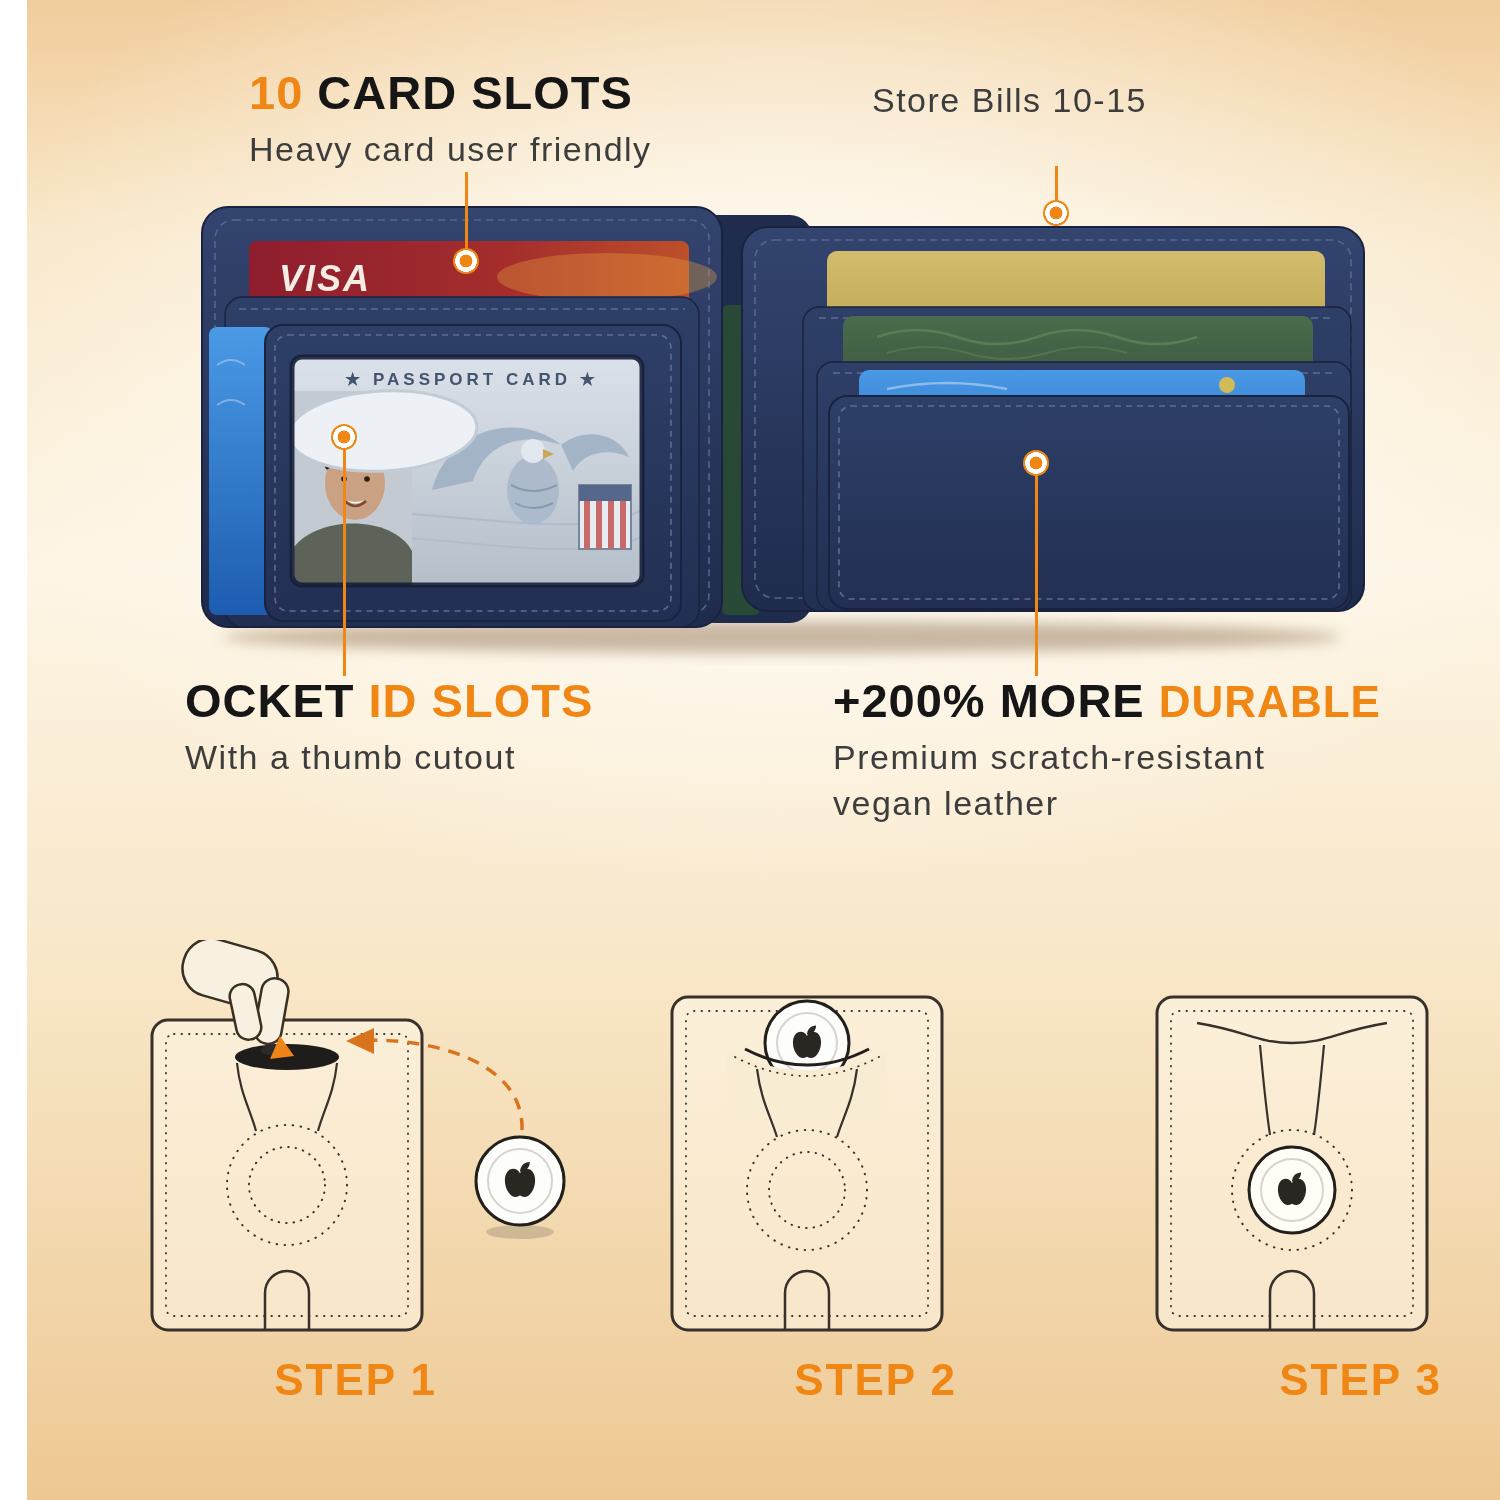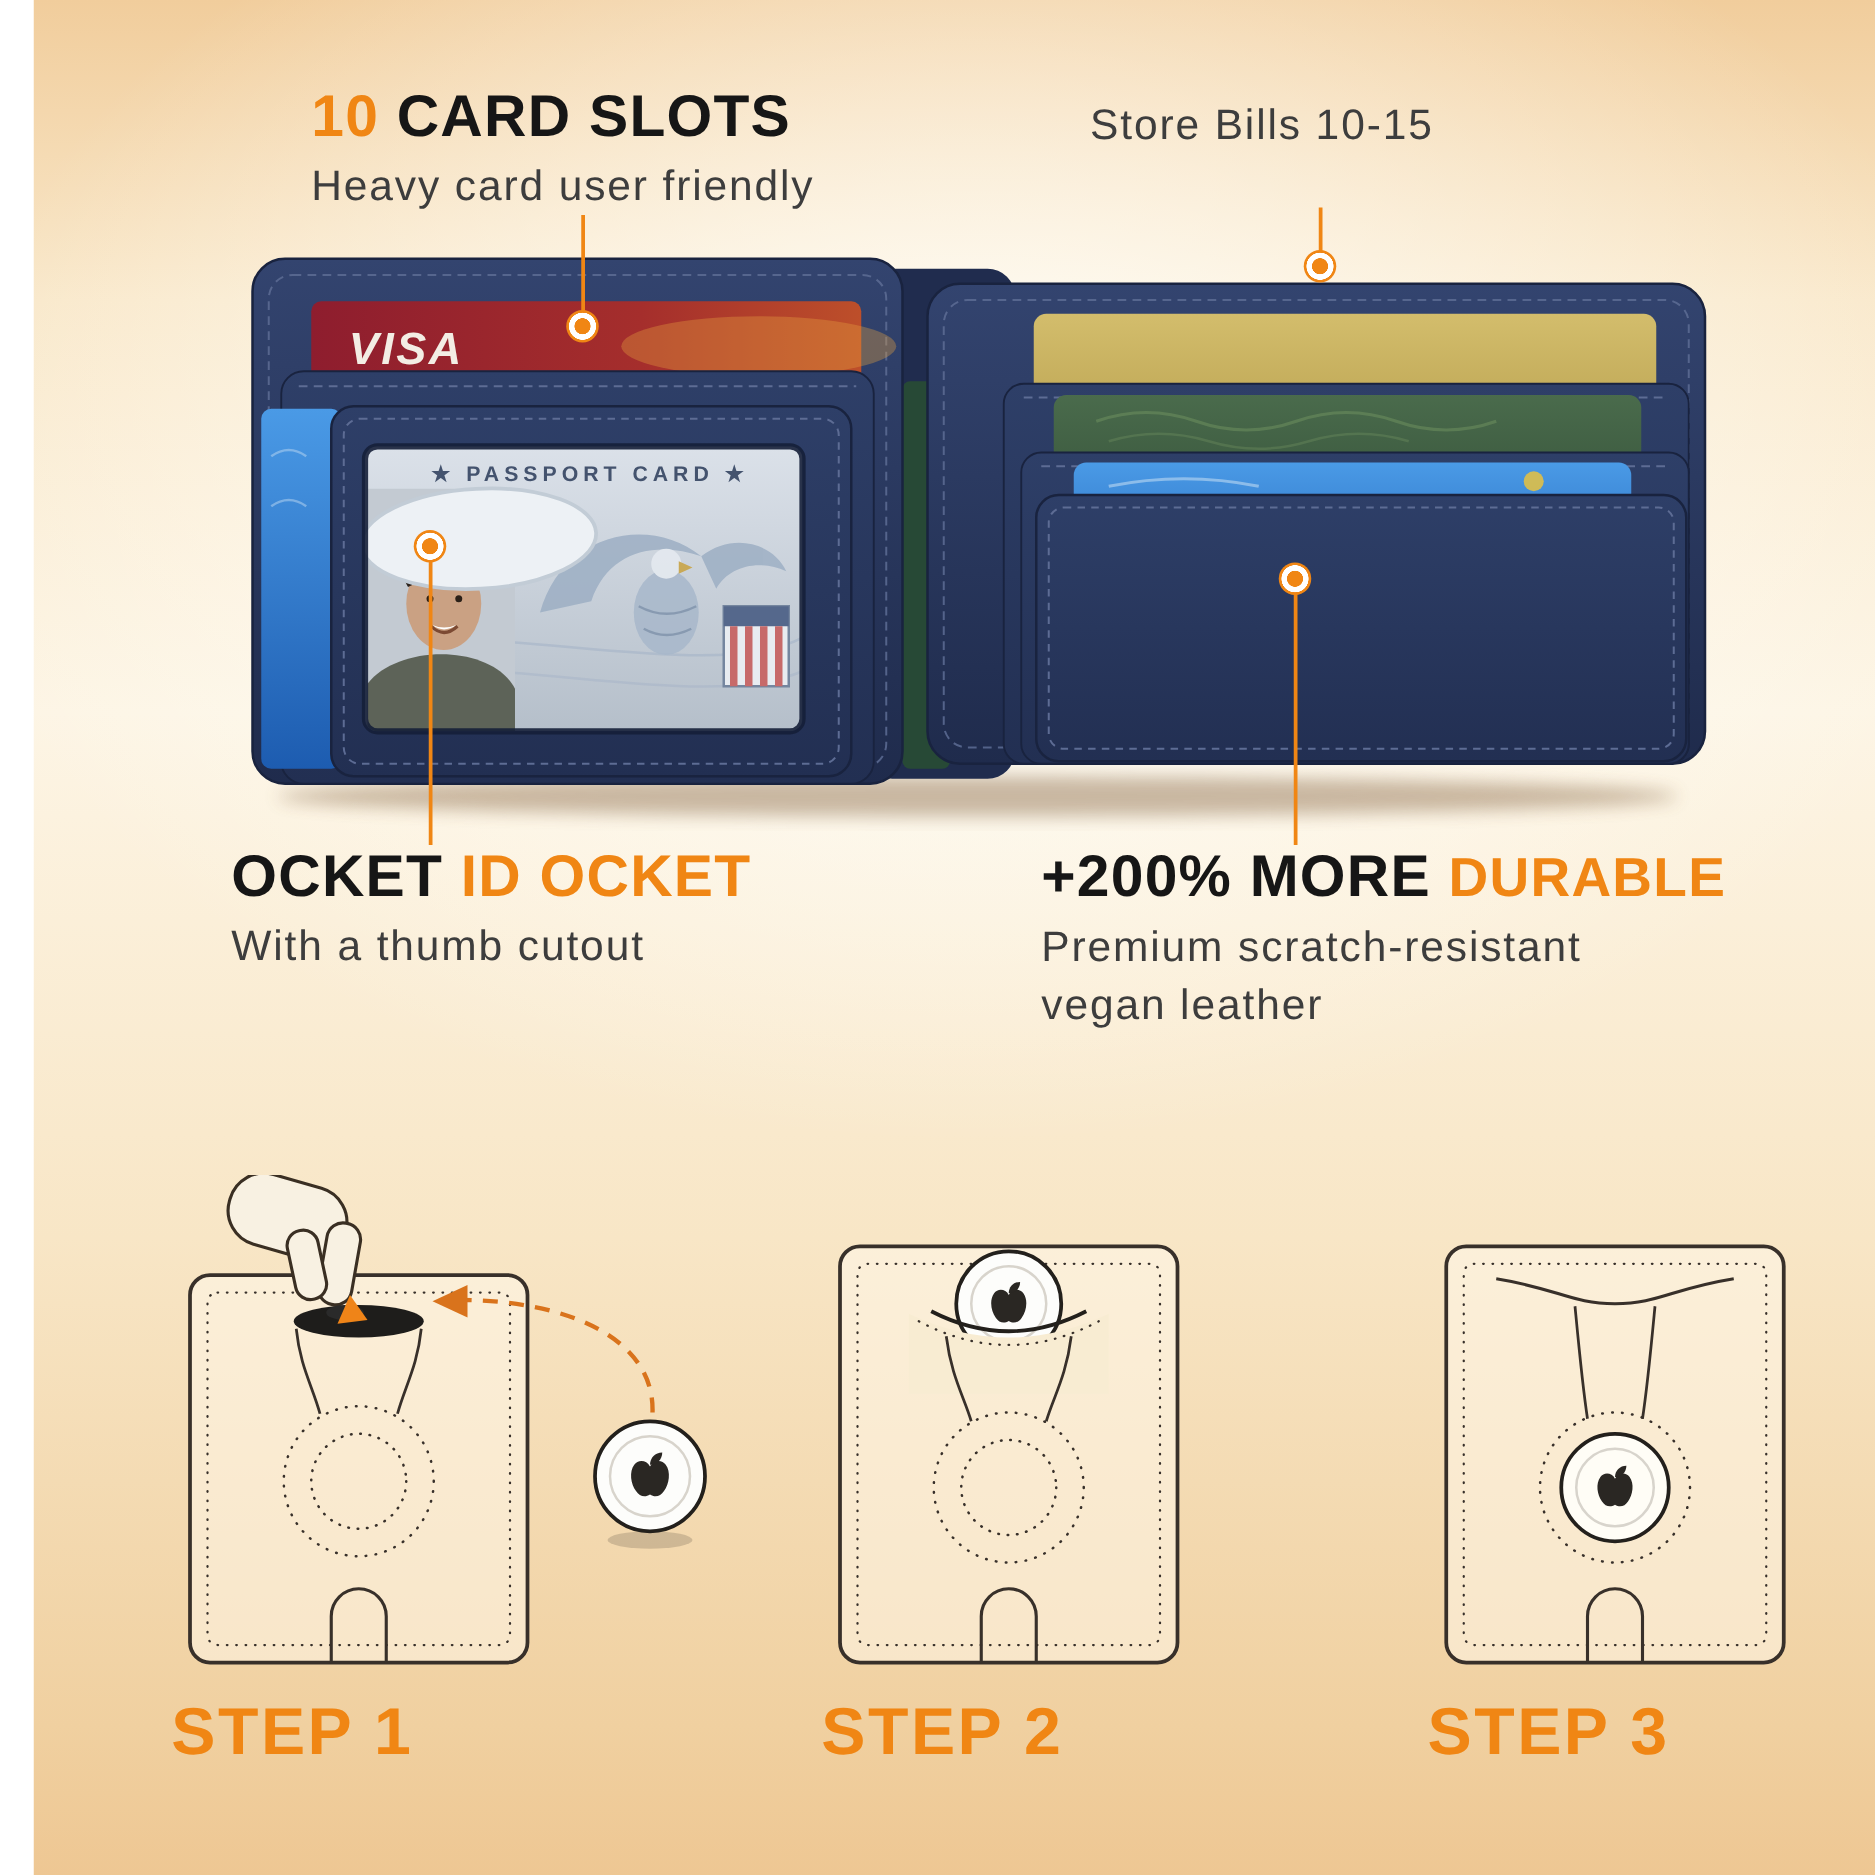--- a/index.html
+++ b/index.html
@@ -14,21 +14,21 @@
   .abs{position:absolute;}
   .h1{font-size:47px;font-weight:700;color:#161616;letter-spacing:1px;white-space:nowrap;line-height:1.05;}
   .accent{color:#F08614;}
   .big{font-size:44px;}
   .sub{font-size:34px;color:#3d3d3d;letter-spacing:1.5px;margin-top:10px;line-height:1.35;}
   .vline{position:absolute;width:3px;background:#F08614;z-index:5;}
   .marker{position:absolute;width:26px;height:26px;border-radius:50%;z-index:6;
     background:radial-gradient(circle,#F08614 0%,#F08614 34%,#ffffff 36%,#ffffff 58%,#F08614 60%,#F08614 100%);}
   .wallet-svg{position:absolute;left:160px;top:185px;width:1190px;height:480px;z-index:2;}
   .step-svg{position:absolute;z-index:2;}
-  .step-label{position:absolute;font-size:53px;font-weight:700;color:#F08614;letter-spacing:2px;text-align:left;z-index:3;}
+  .step-label{position:absolute;font-size:44px;font-weight:700;color:#F08614;letter-spacing:2px;text-align:right;z-index:3;}
   .footnote{position:absolute;font-size:31px;color:#33220f;letter-spacing:1px;z-index:3;}
 </style>
 </head>
 <body>
 
 <div class="canvas">
 
   <div class="abs" style="left:222px;top:68px;">
     <div class="h1"><span class="accent">10</span><span> CARD SLOTS</span></div>
     <div class="sub">Heavy card user friendly</div>
@@ -177,21 +177,21 @@
       </g>
 
       <g>
         <rect x="642" y="211" width="520" height="213" rx="18" fill="url(#navyP)" stroke="#19233f" stroke-width="2"></rect>
         <rect x="652" y="221" width="500" height="193" rx="12" fill="none" stroke="#5d6c94" stroke-width="1.6" stroke-dasharray="6 5"></rect>
       </g>
     </g>
   </svg>
 
   <div class="abs" style="left:158px;top:676px;">
-    <div class="h1"><span>OCKET </span><span class="accent">ID OCKET</span></div>
+    <div class="h1"><span>OCKET </span><span class="accent">ID SLOTS</span></div>
     <div class="sub">With a thumb cutout</div>
   </div>
 
   <div class="abs" style="left:806px;top:676px;">
     <div class="h1"><span>+200% MORE </span><span class="accent big">DURABLE</span></div>
     <div class="sub">
       <div>Premium scratch-resistant</div>
       <div>vegan leather</div>
     </div>
   </div>

